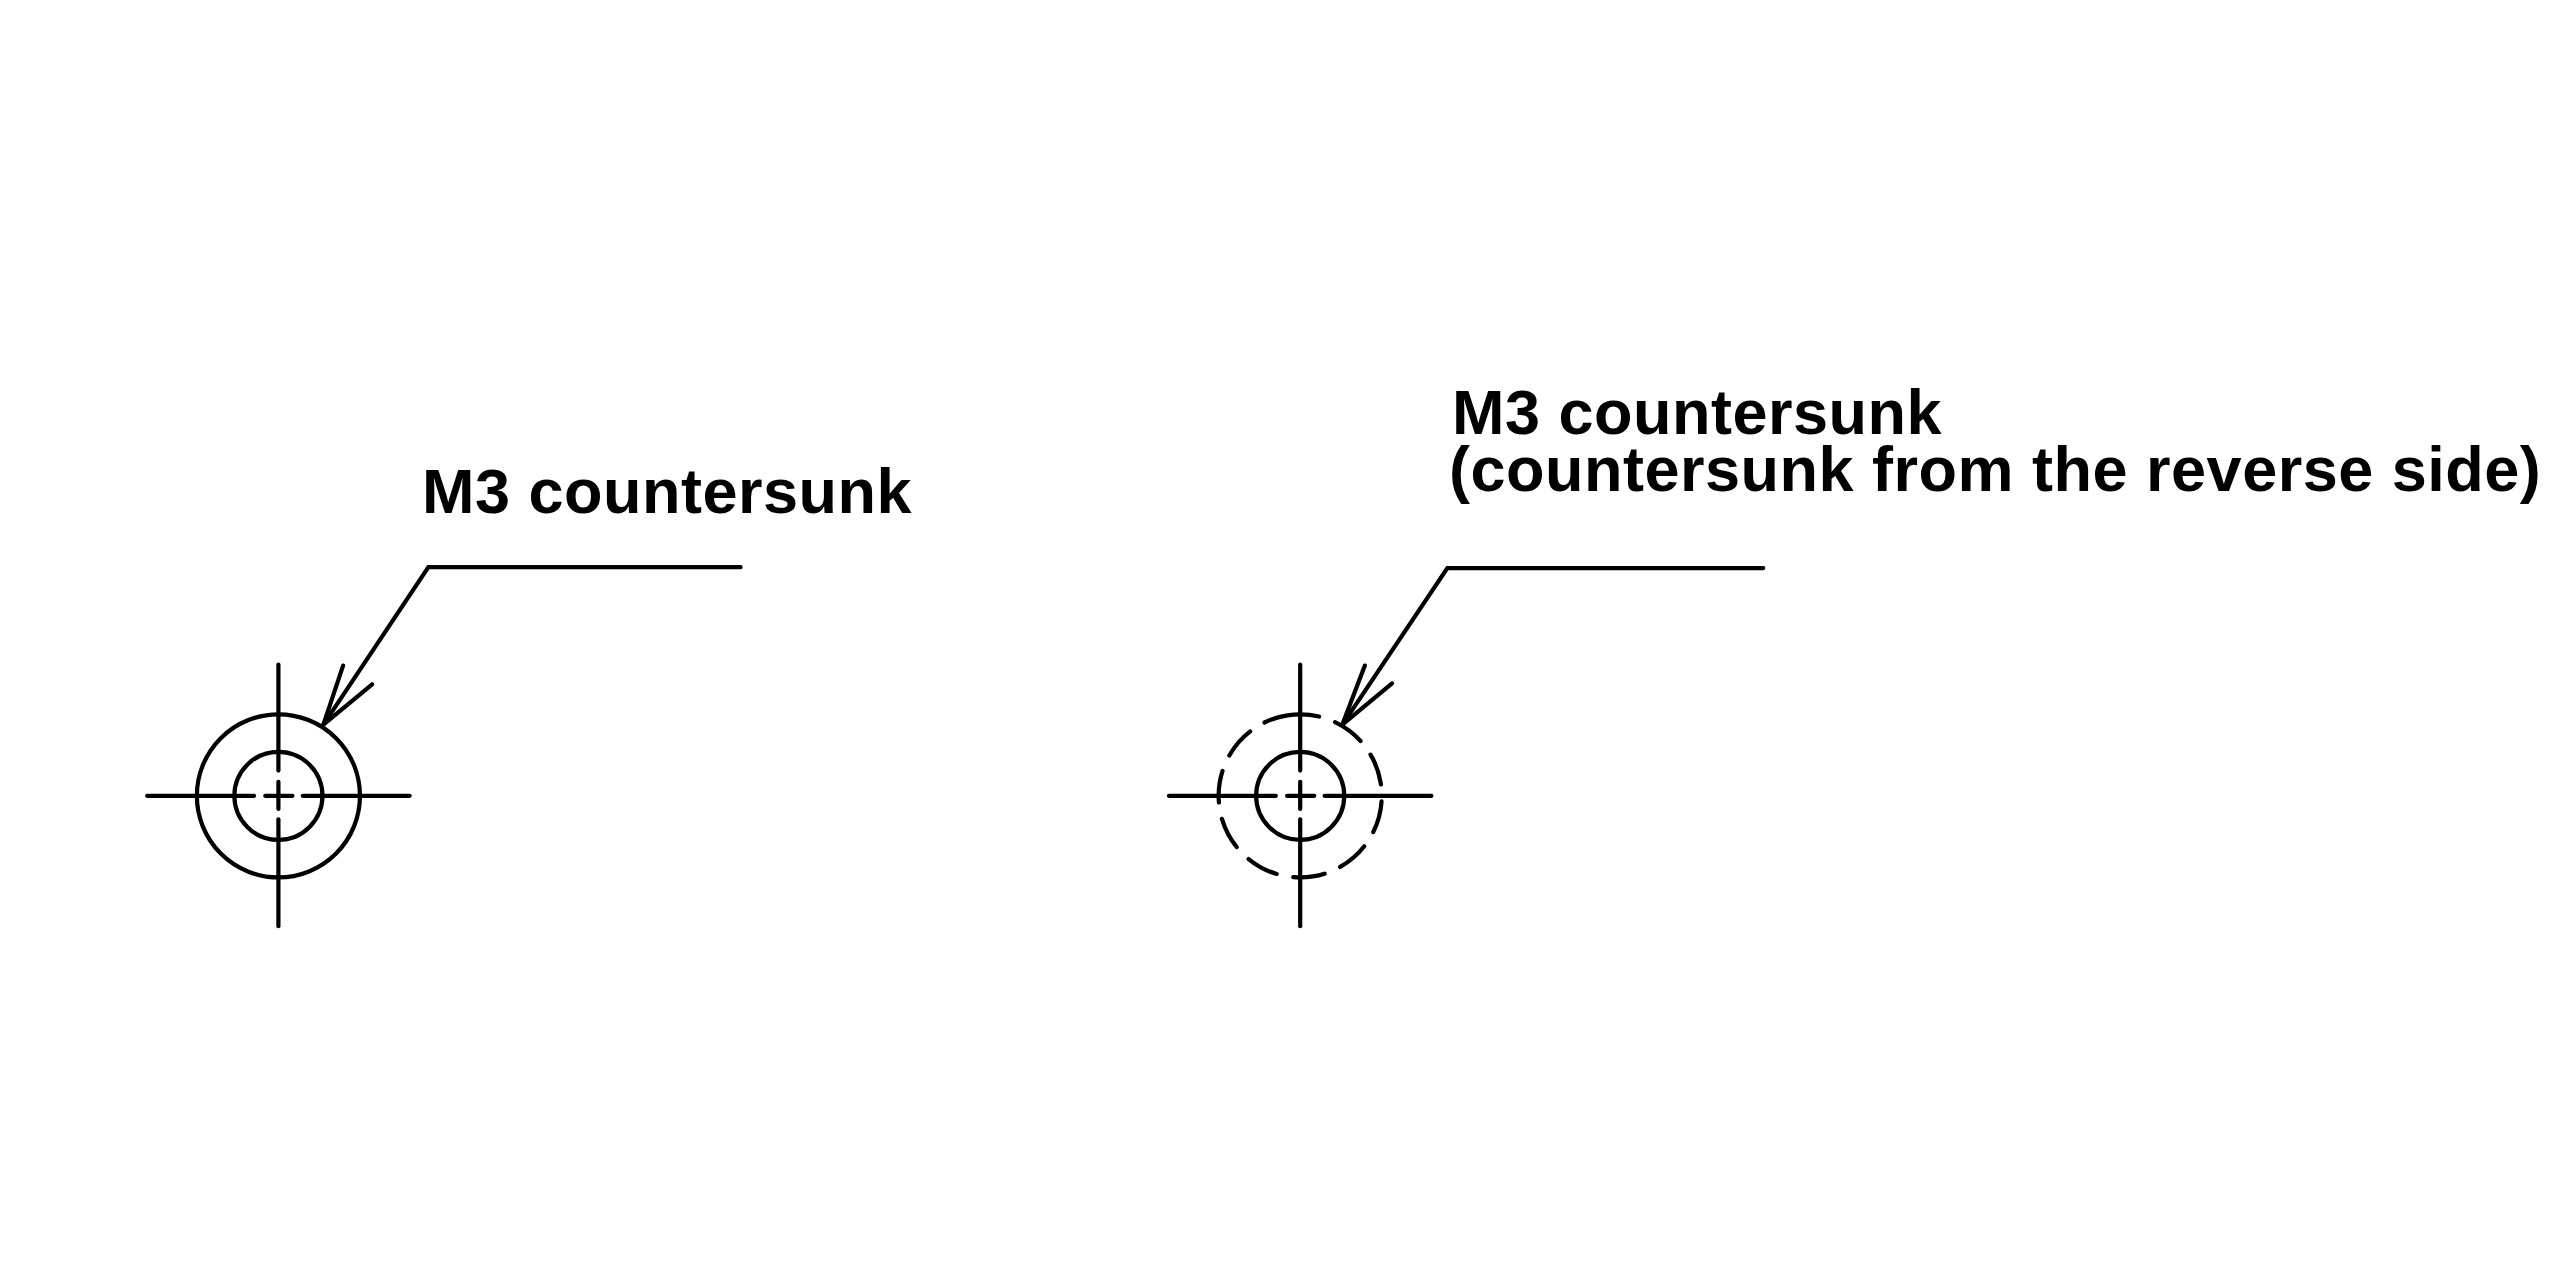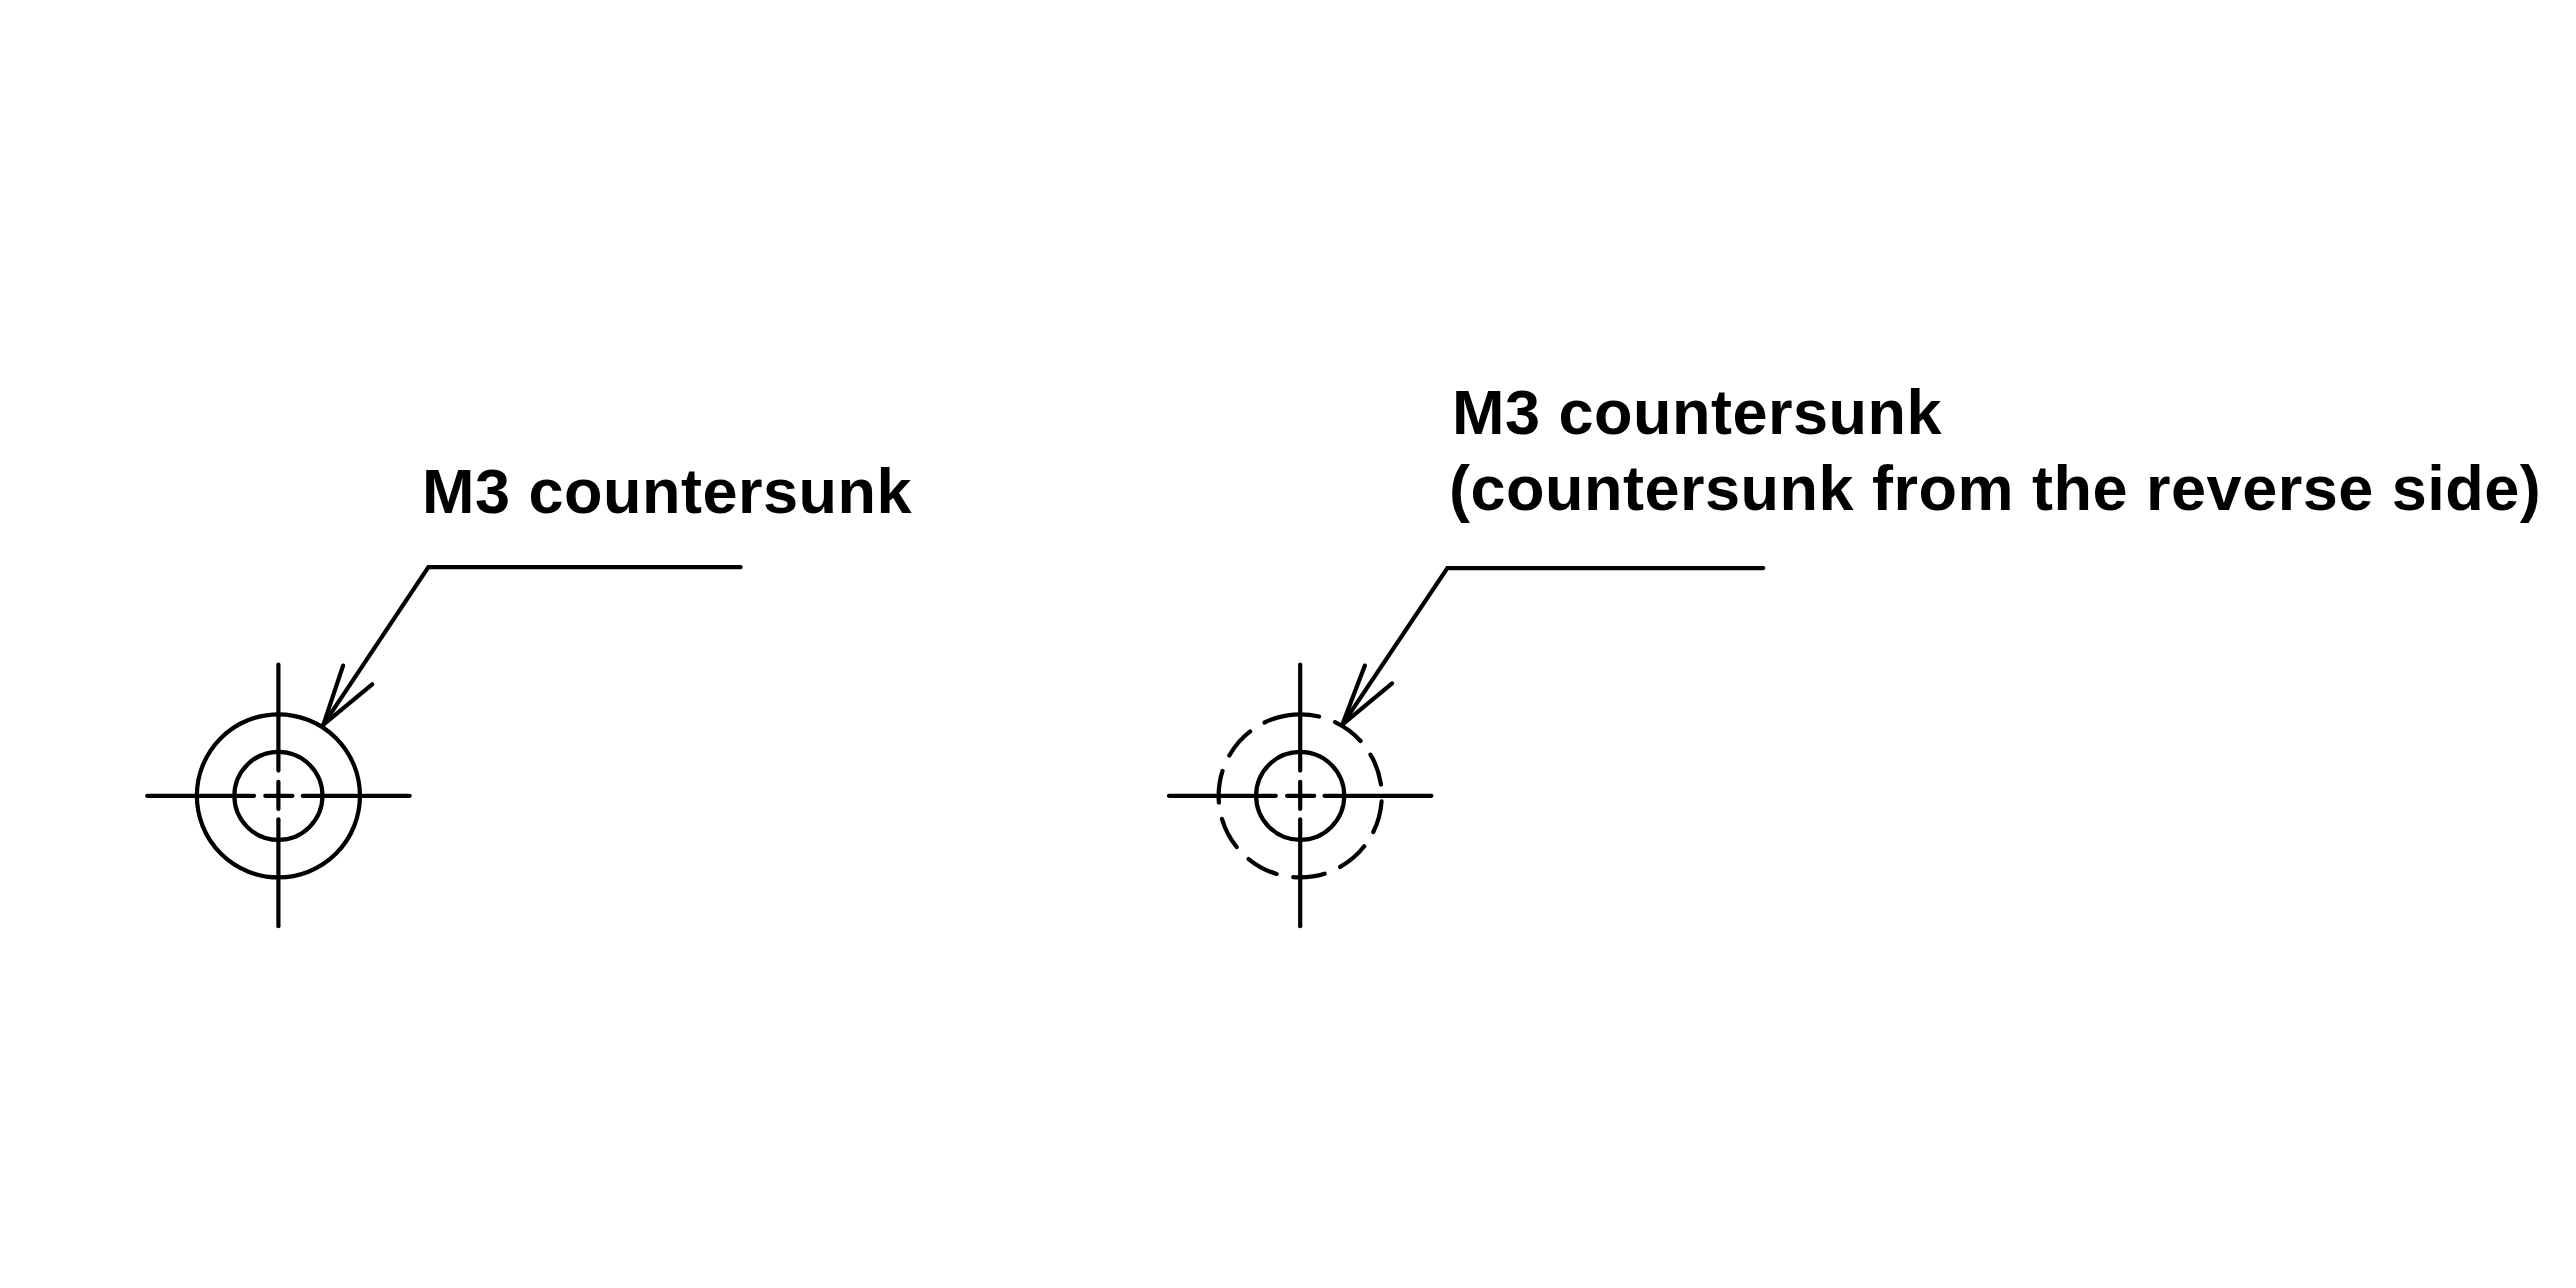--- a/index.html
+++ b/index.html
@@ -33,21 +33,21 @@
     #label-left {
       left: 422px;
       top: 457px;
     }
     #label-right-1 {
       left: 1452px;
       top: 378px;
     }
     #label-right-2 {
       left: 1449px;
-      top: 454px;
+      top: 435px;
     }
     svg line, svg polyline, svg circle {
       stroke: #000000;
       stroke-width: 4.5;
       fill: none;
       stroke-linecap: round;
     }
   </style>
 </head>
 <body>

